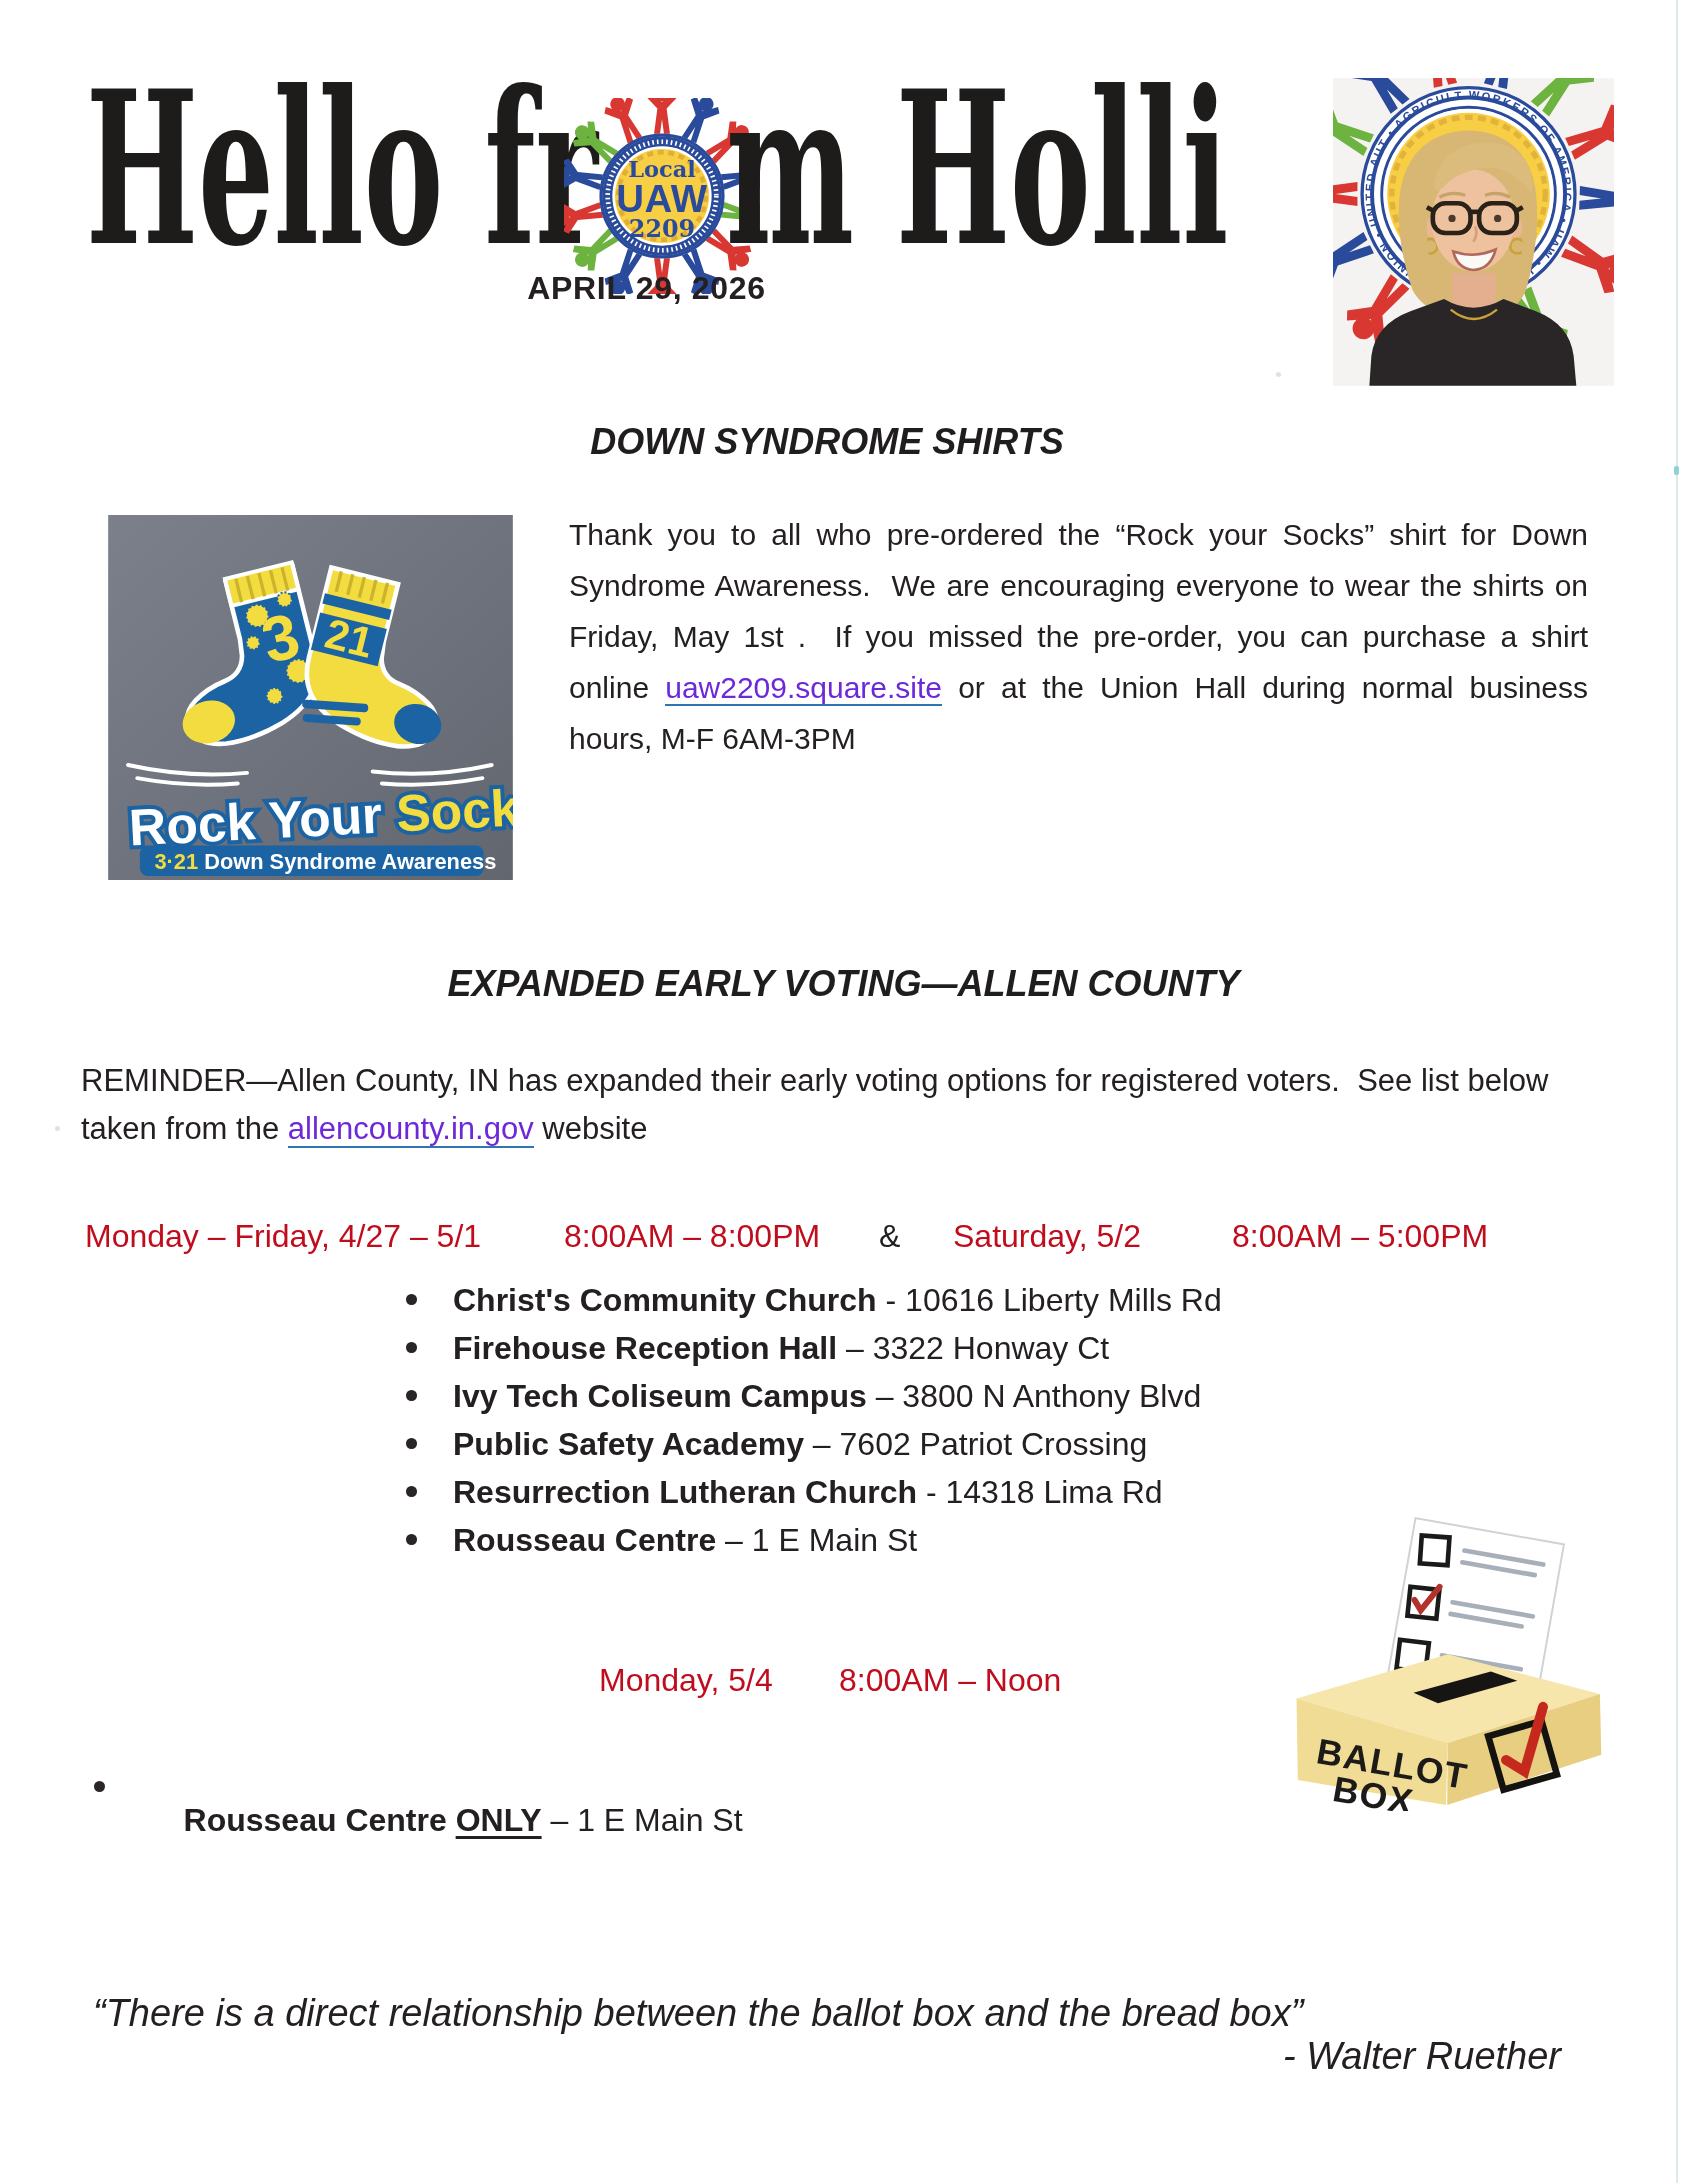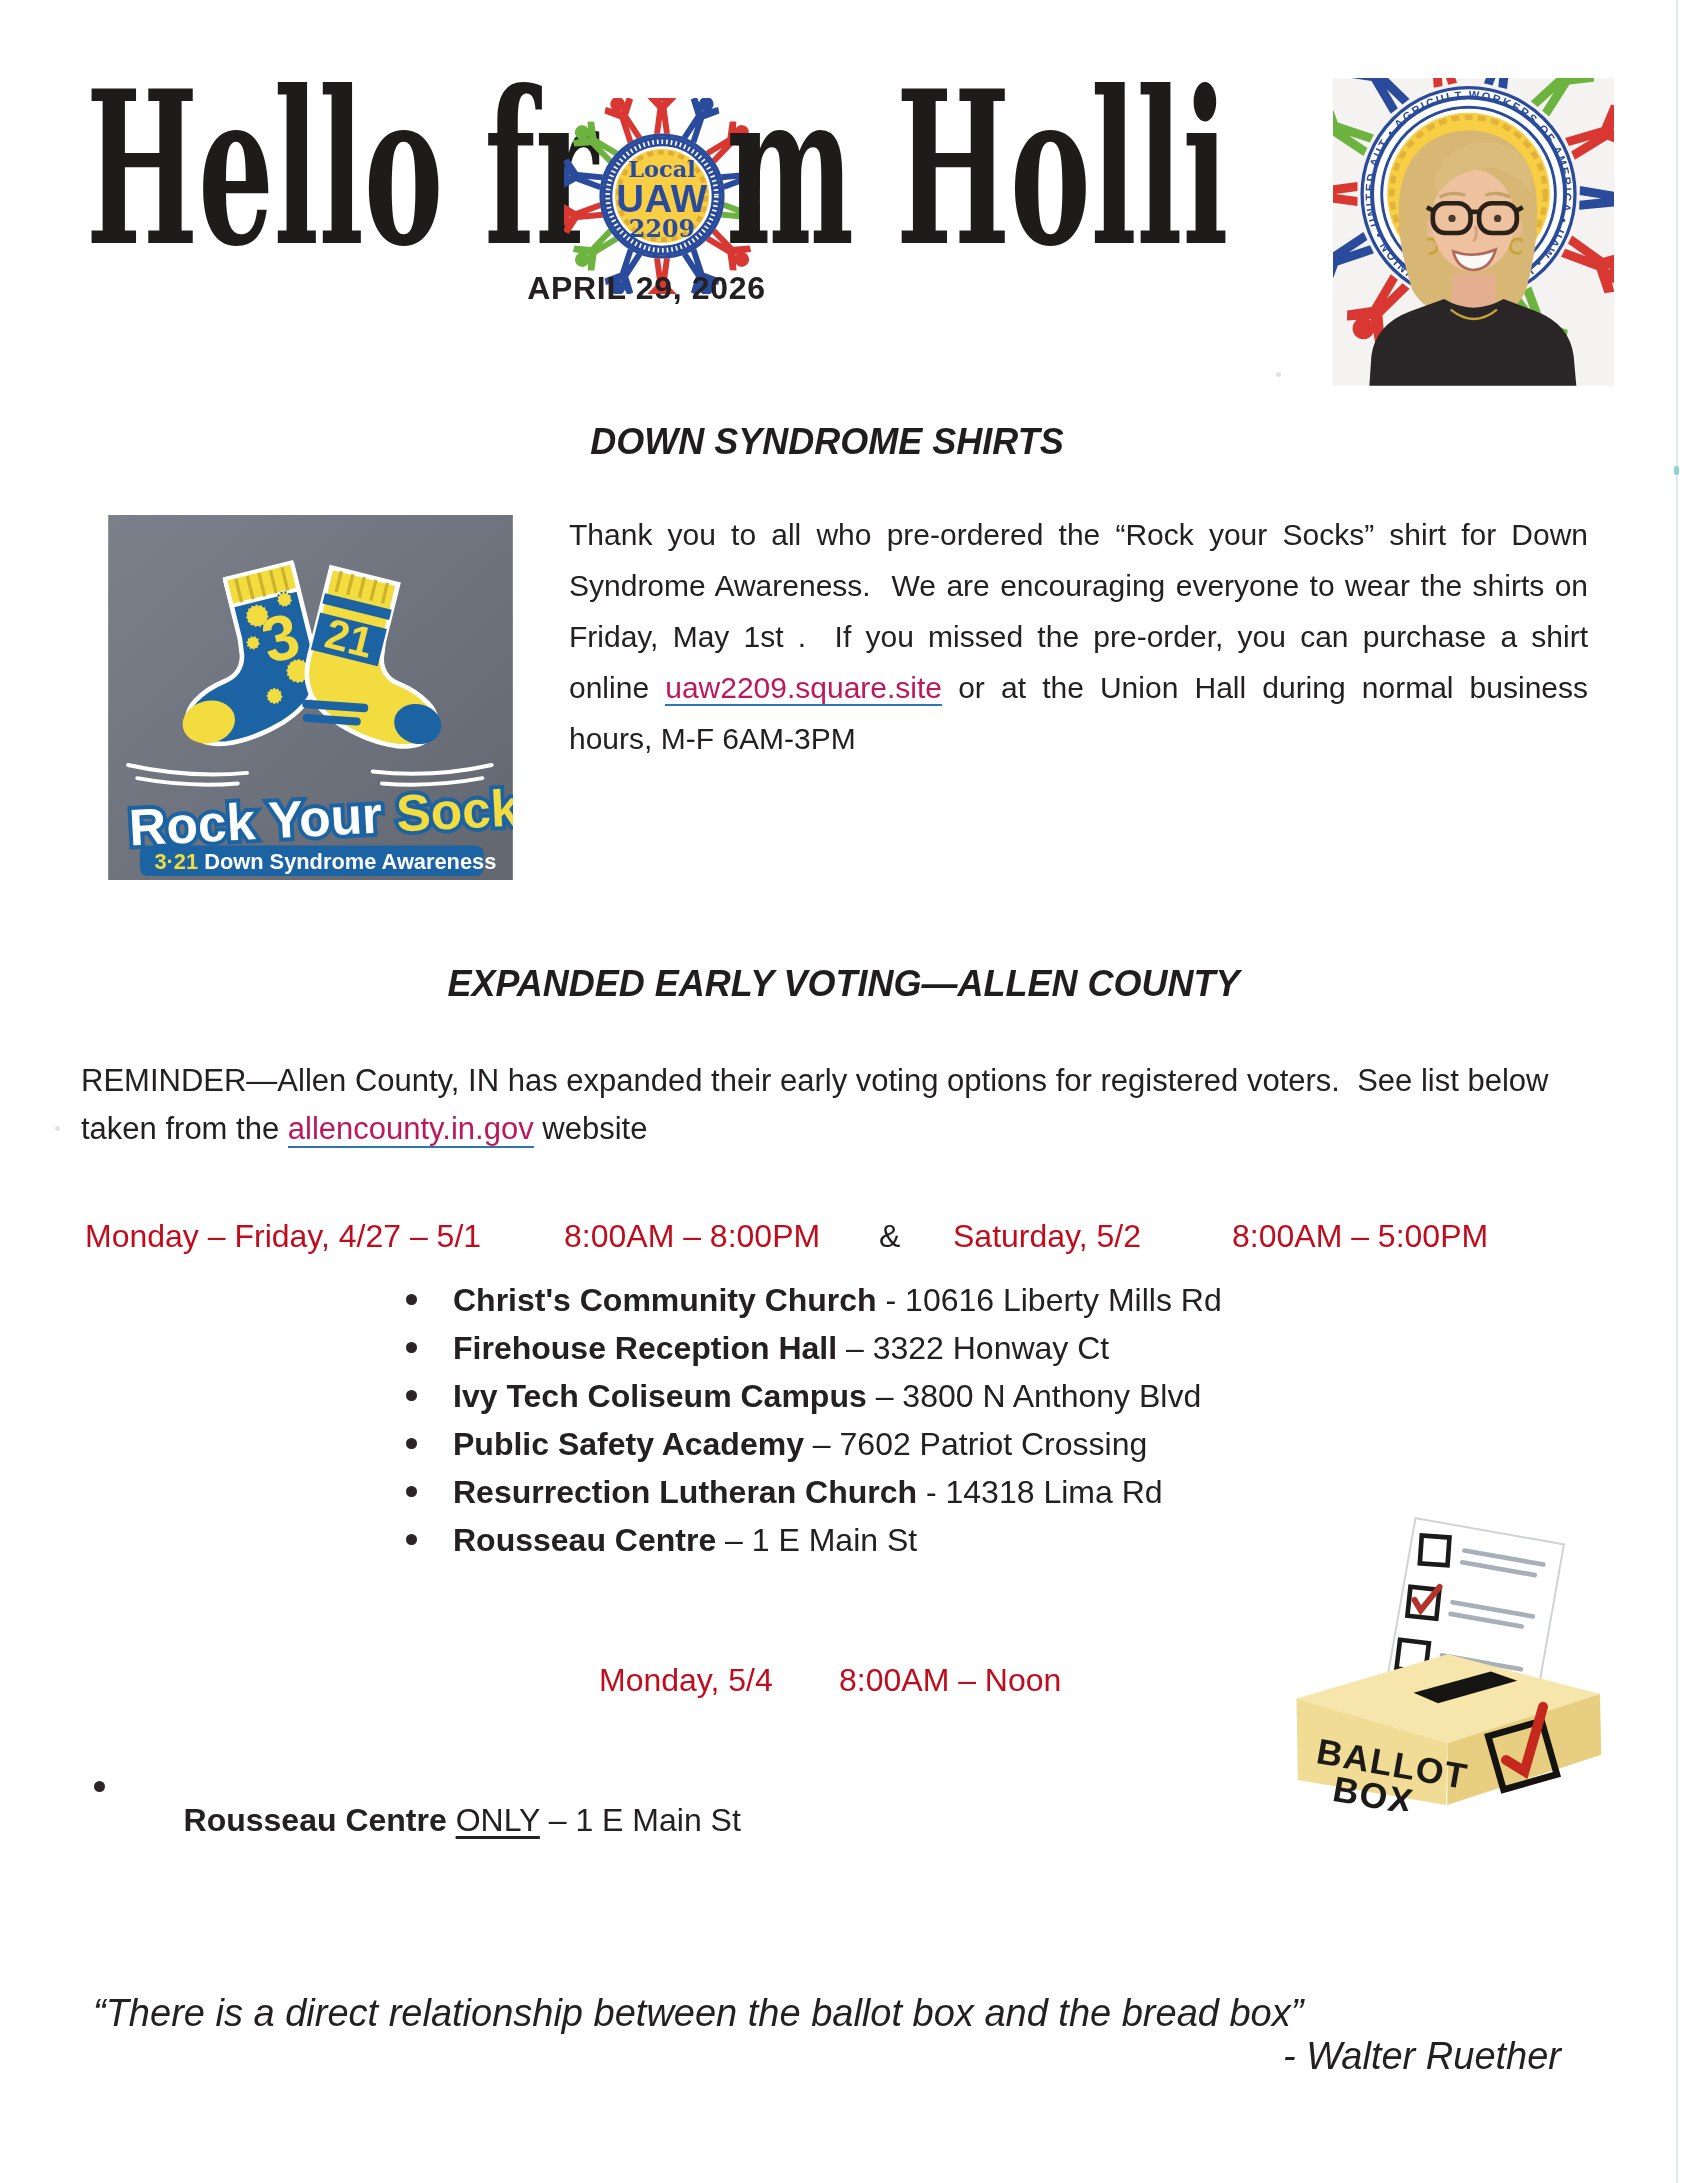--- a/index.html
+++ b/index.html
@@ -15,37 +15,37 @@
   }
   .masthead-date{font-weight:bold;font-size:32px;letter-spacing:0.7px;color:#242021;text-align:center;}
   
   .section-heading{
     width:1654px;text-align:center;font-style:italic;font-weight:bold;font-size:36px;
     color:#1f1d1d;letter-spacing:0px;
   }
   
   .body-copy{font-size:30px;line-height:51px;text-align:justify;white-space:pre-wrap;color:#242022;}
   .body-copy-left{font-size:31px;line-height:48px;white-space:pre-wrap;color:#242022;}
-  a.doc-link{color:#be185d;text-decoration:none;border-bottom:2.6px solid #2E75B6;cursor:pointer;}
+  a.doc-link{color:#6d28d9;text-decoration:none;border-bottom:2.6px solid #2E75B6;cursor:pointer;}
   
   .red-sched{font-size:32px;color:#C00D1D;white-space:pre;}
   .black-amp{font-size:32px;color:#1f1d1d;}
   
   ul.loc-list{list-style:none;margin:0;padding:0;}
   ul.loc-list li{
     position:relative;padding-left:48px;font-size:32px;line-height:48px;
     white-space:pre-wrap;color:#242022;
   }
   ul.loc-list li::before{
     content:"";position:absolute;left:1.3px;top:18px;width:10.6px;height:10.6px;border-radius:50%;background:#2a2526;
   }
   .loc-name{font-weight:bold;}
   .only-row{font-size:32px;white-space:pre-wrap;color:#242022;}
   .only-bullet{position:absolute;left:0px;top:16px;width:11.2px;height:11.2px;border-radius:50%;background:#2a2526;}
-  .only-underline{font-weight:normal;text-decoration:underline;text-decoration-thickness:2.6px;text-underline-offset:5.3px;}
+  .only-underline{font-weight:bold;text-decoration:underline;text-decoration-thickness:2.6px;text-underline-offset:5.3px;}
   
   .quote-text{font-style:italic;font-size:38px;color:#242022;}
   .quote-attr{font-style:italic;font-size:38px;color:#242022;text-align:right;width:701px;}
   
   .scanline{background:#dfe9ea;}
   .scantick{background:#8fd2d6;border-radius:2px;}
   .speck{background:#c9c9c9;border-radius:50%;opacity:.55;}
 </style>
 </head>
 <body>

